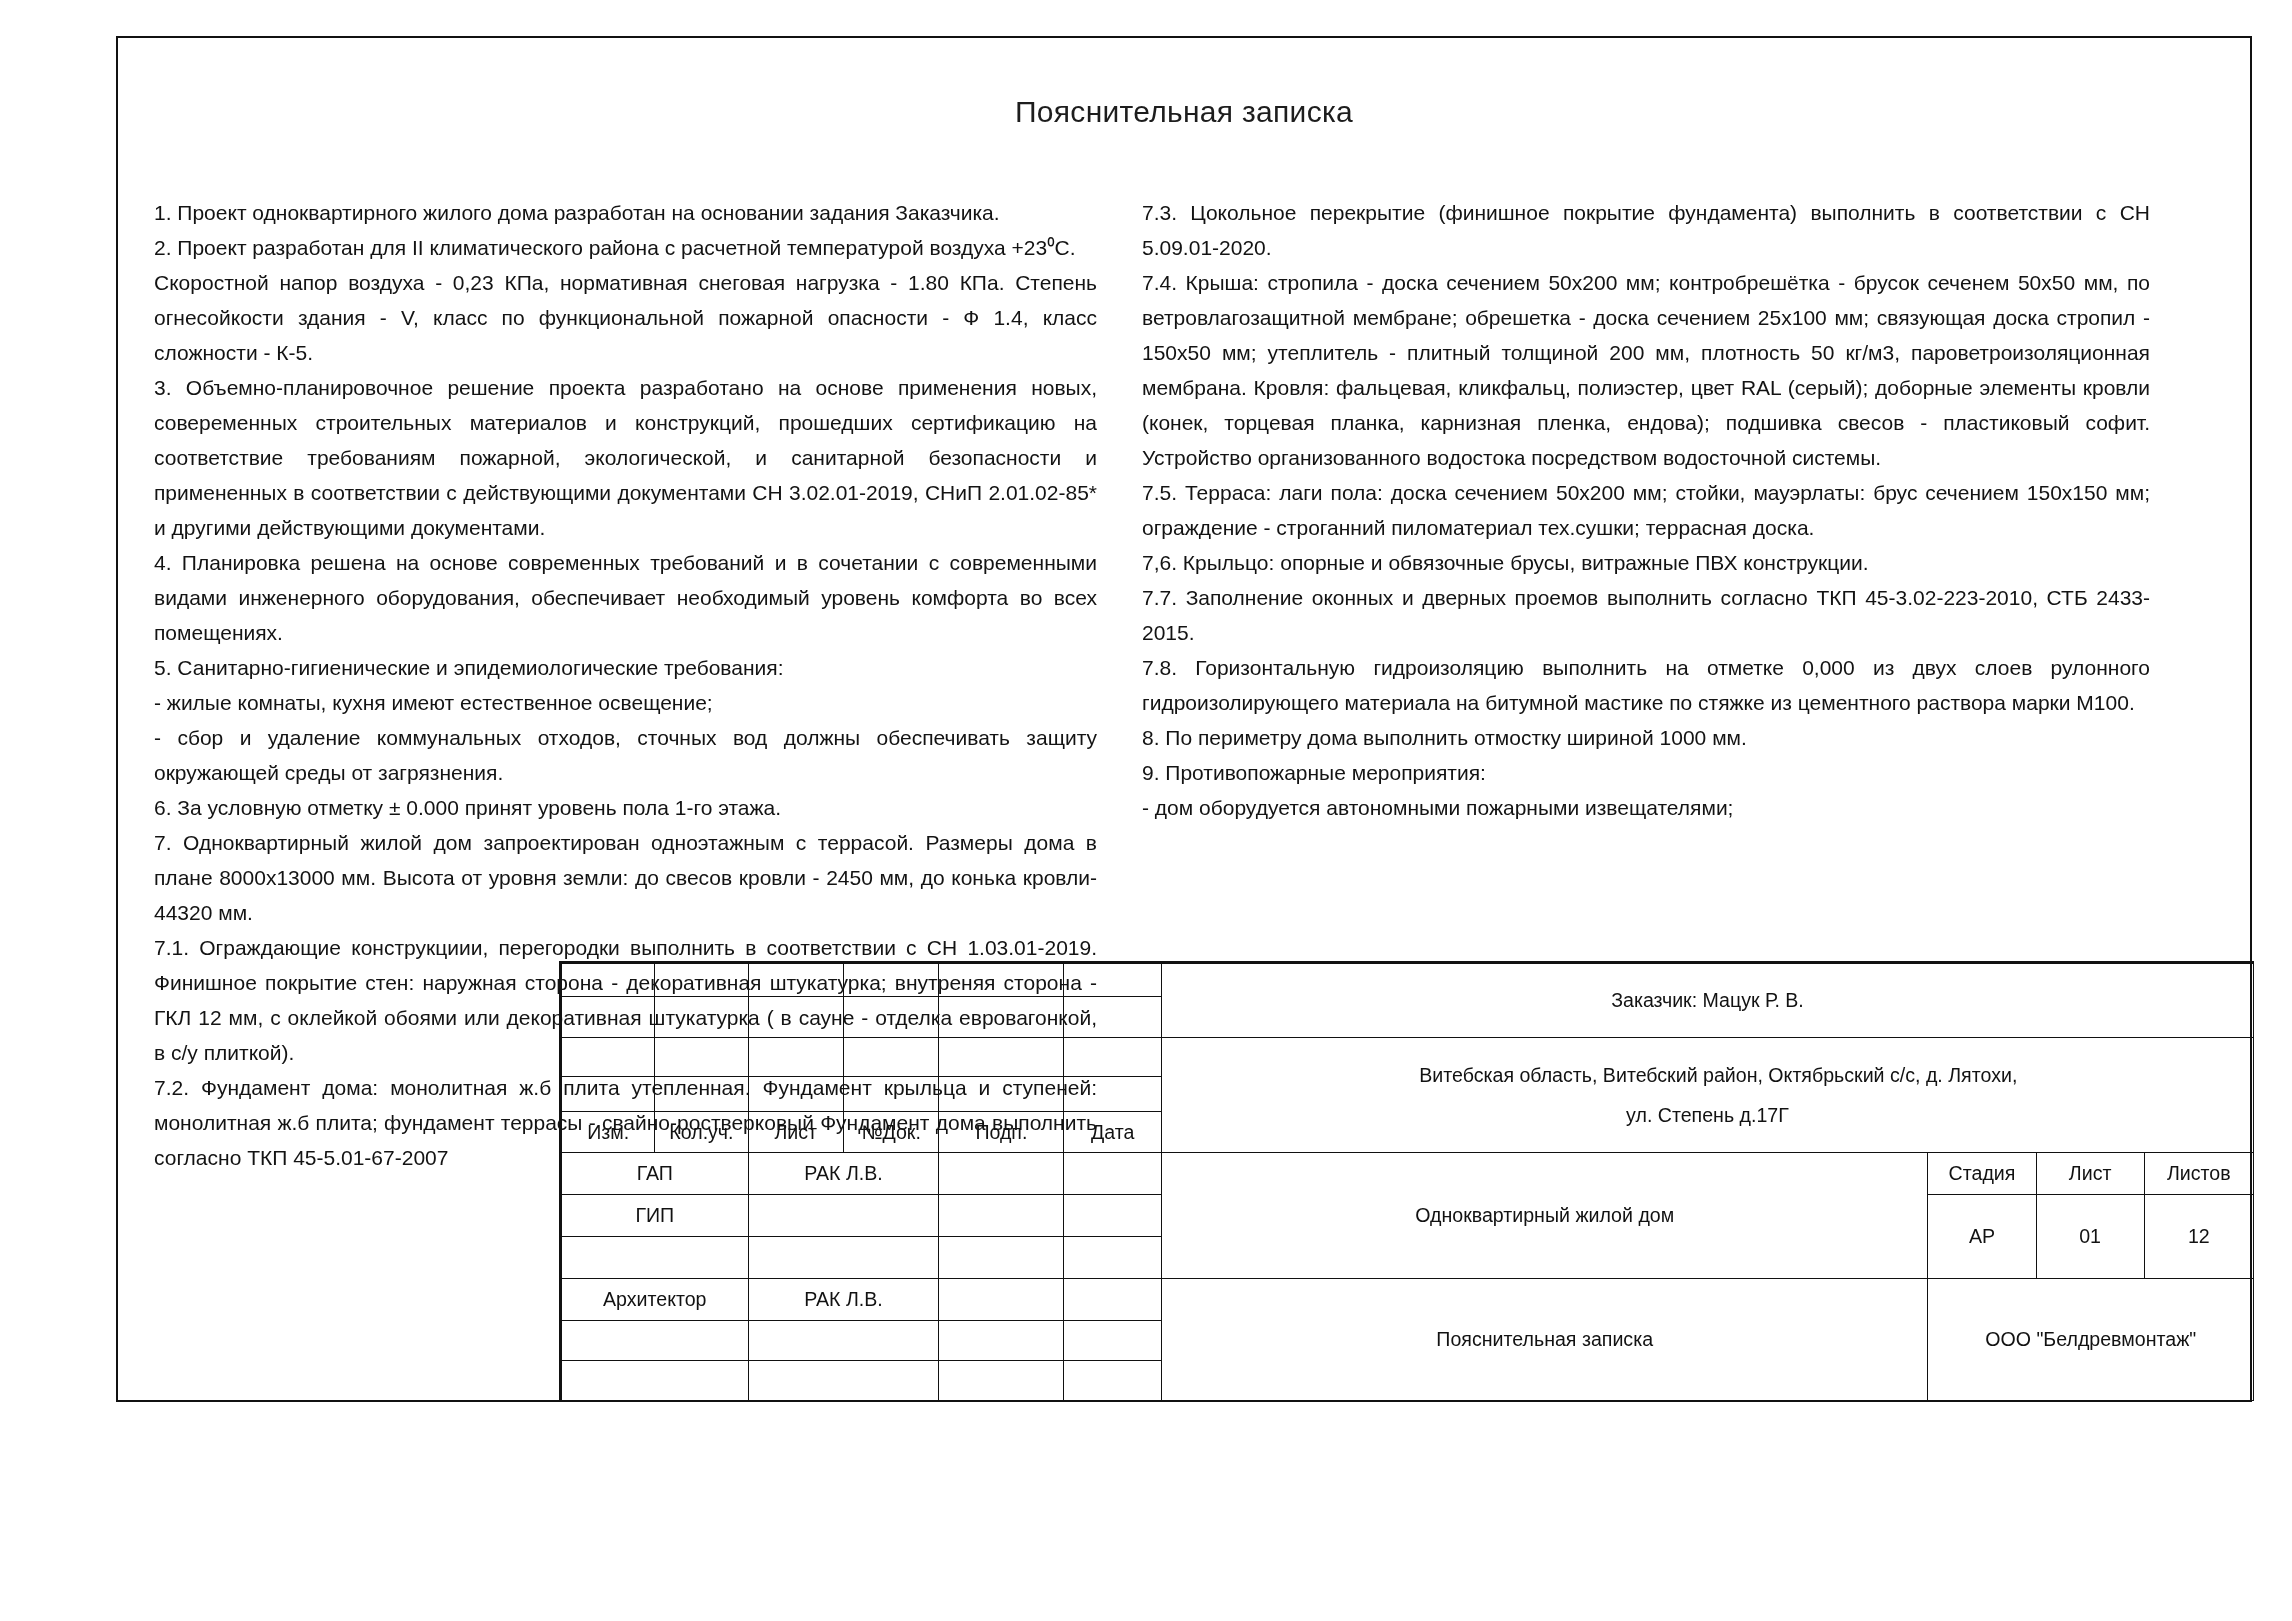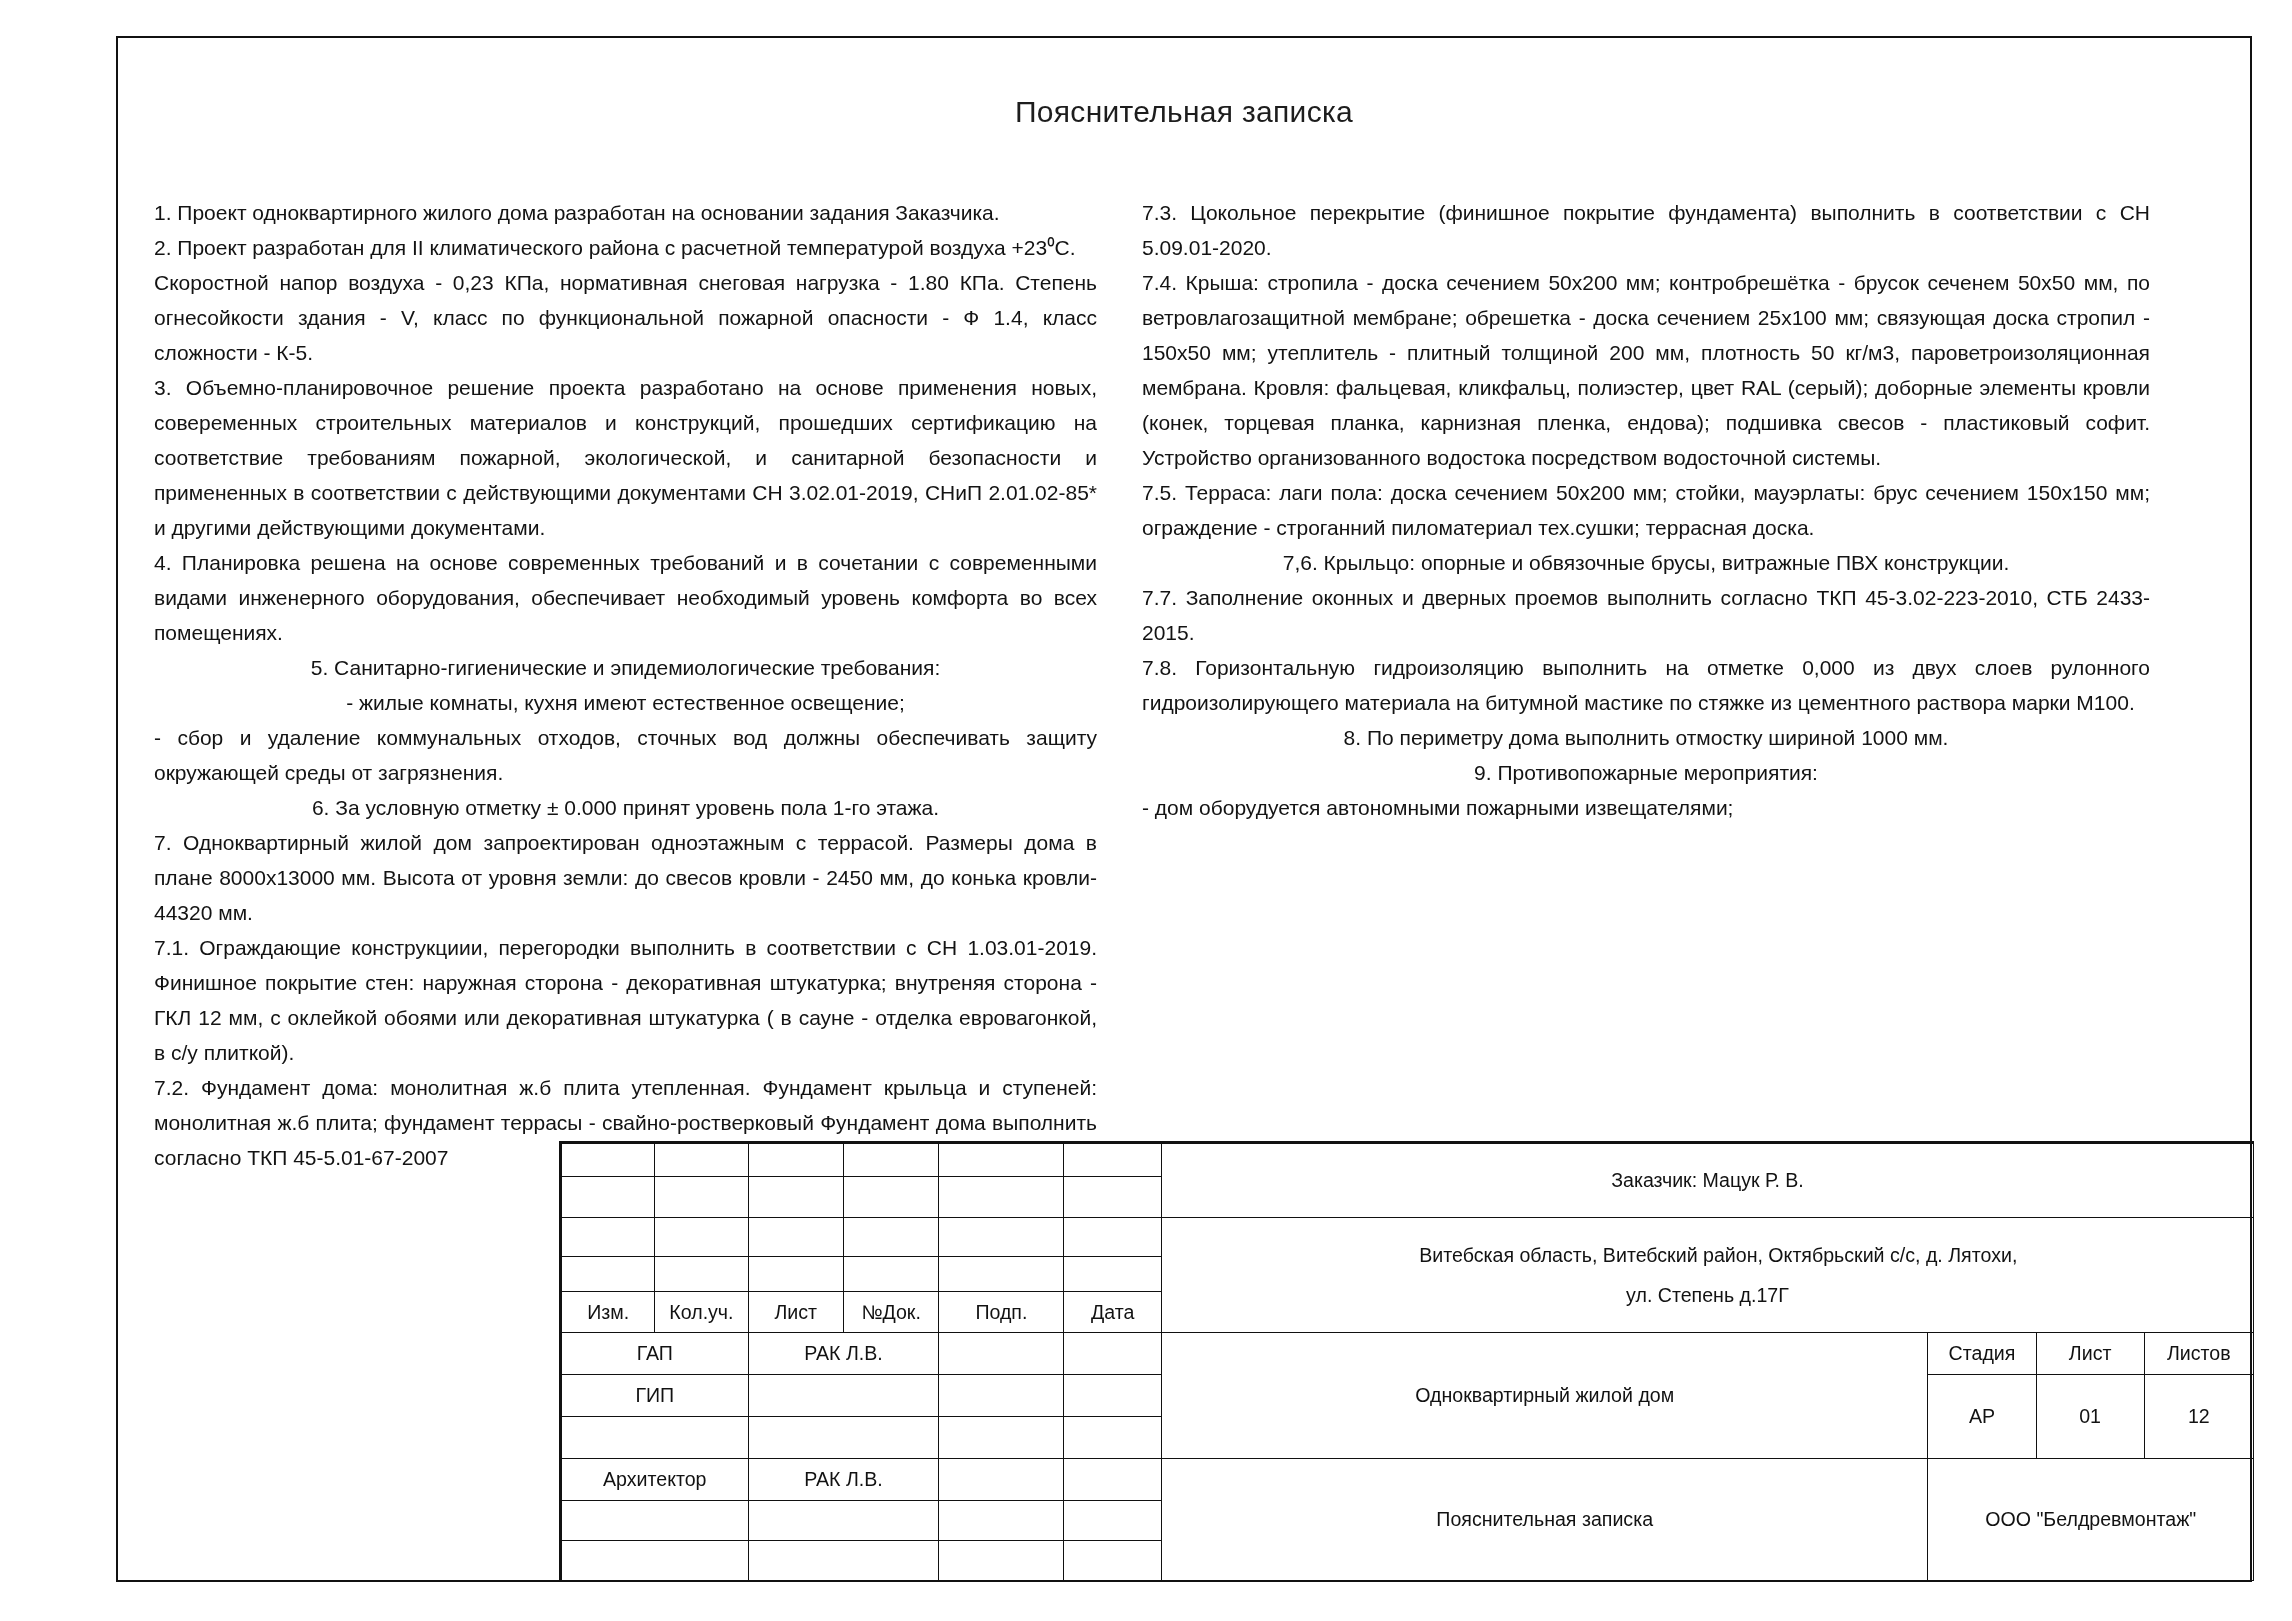--- a/index.html
+++ b/index.html
@@ -14,21 +14,21 @@
     color: #1a1a1a;
     overflow: hidden;
   }
 
   
   #page-frame {
     position: absolute;
     left: 116px;
     top: 36px;
     width: 2136px;
-    height: 1546px;
+    height: 1366px;
     border: 2.9px solid #111111;
     box-sizing: border-box;
     background: #ffffff;
   }
 
   
   #doc-title {
     position: absolute;
     left: 0;
     top: 57px;
@@ -58,21 +58,21 @@
     color: #131313;
   }
   #column-left  { left: 36px;  width: 943px; }
   #column-right { left: 1024px; width: 1008px; }
   .paragraph {
     margin: 0;
     padding: 0;
     text-align: justify;
   }
   .paragraph:last-child { text-align-last: left; }
-  .paragraph.no-justify { text-align: center; }
+  .paragraph.no-justify { text-align: left; }
 
   
   #title-block {
     position: absolute;
     left: 441px;
     bottom: 0;
     width: 1695px;
     height: 439px;
     box-sizing: border-box;
     border-top: 2.9px solid #111111;

